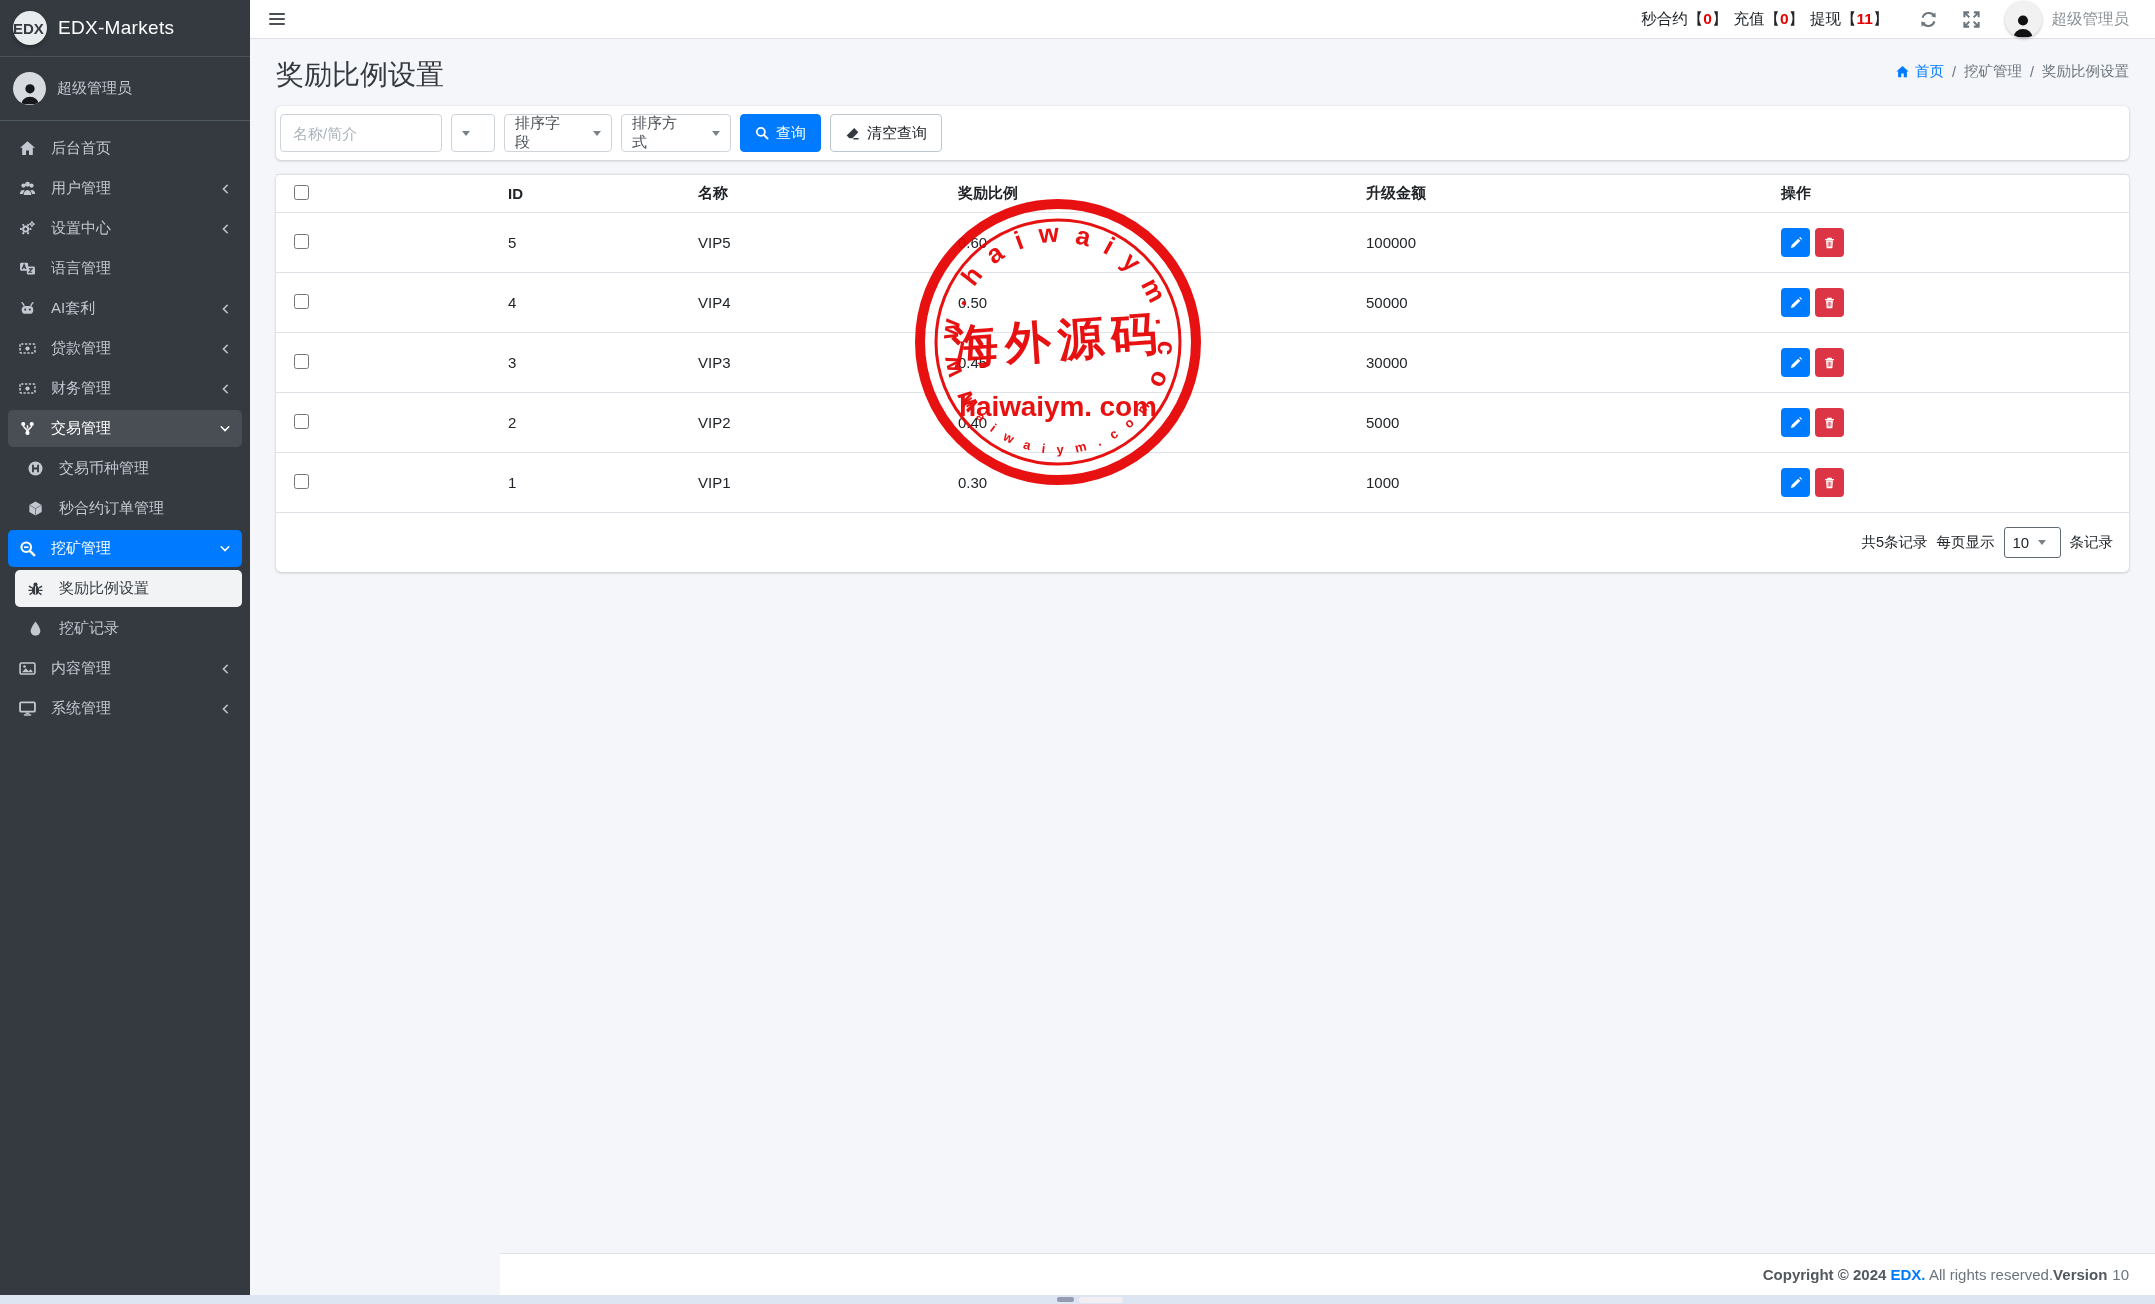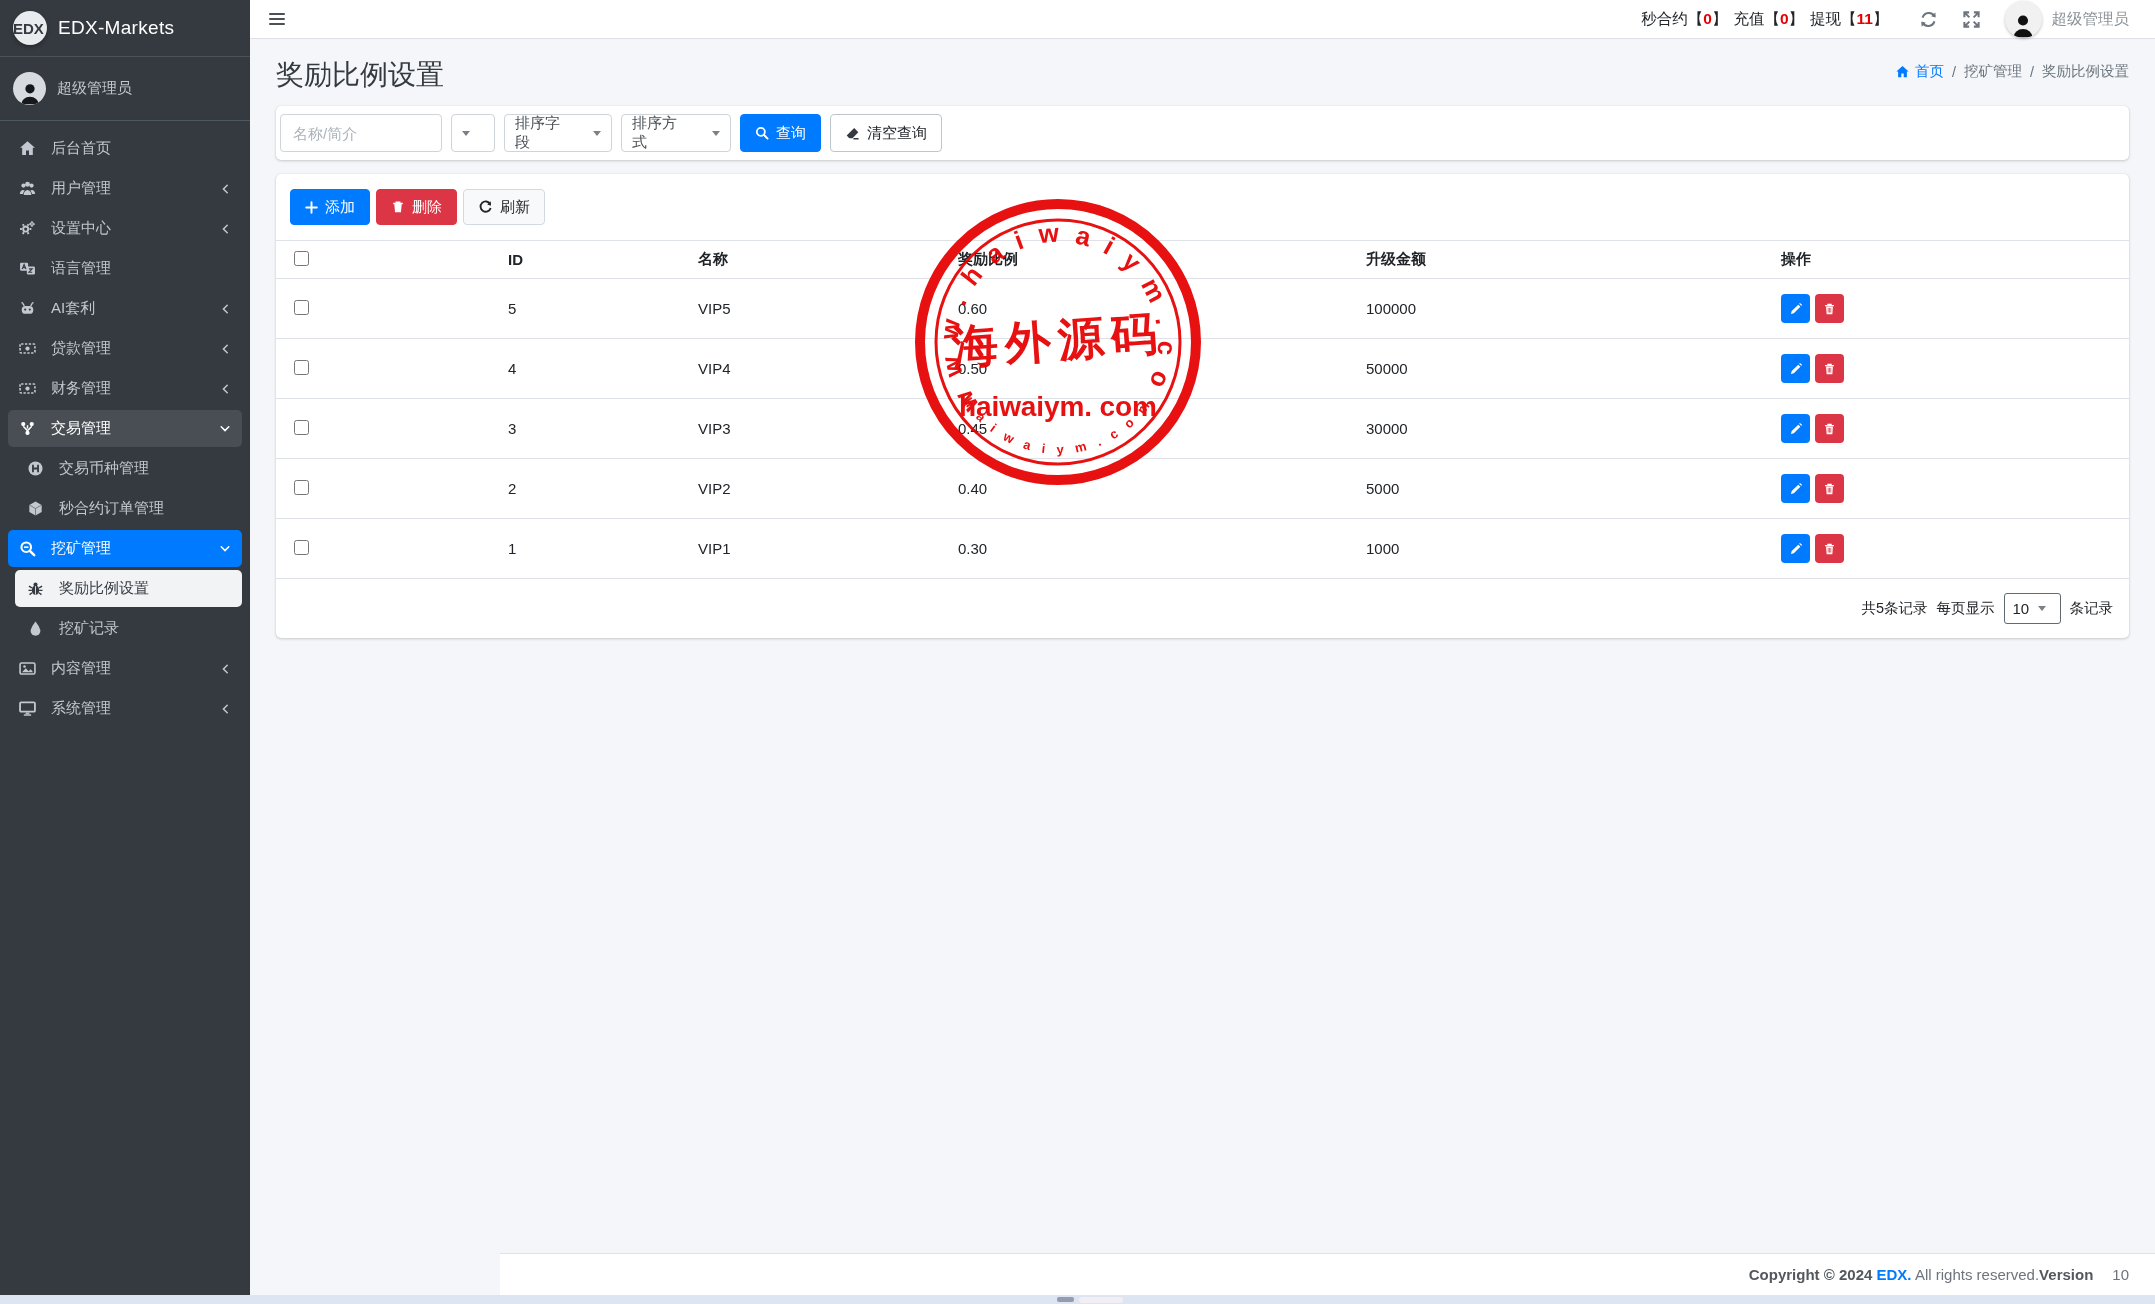--- a/index.html
+++ b/index.html
@@ -94,21 +94,21 @@
   .table-footer { padding:14px 16px; display:flex; align-items:center;
     justify-content:flex-end; gap:9px; font-size:14.5px; color:#212529; }
   .pp-select { height:31px; min-width:57px; border:1px solid #5f6a72; border-radius:3px;
     display:flex; align-items:center; gap:9px; padding:0 8px; font-size:15px; cursor:pointer; }
 
   #footer { position:absolute; left:250px; right:0; bottom:9px; height:42px;
     background:#fff; border-top:1px solid #dee2e6; display:flex; align-items:center;
     justify-content:flex-end; padding:0 26px; font-size:15px; color:#6c757d; }
   .fo-strong { font-weight:bold; color:#52585e; }
   .fo-brand { font-weight:bold; color:#007bff; }
-  .fo-right .fo-strong { margin-right:19px; }
+  .fo-right .fo-strong { margin-right:5px; }
   #bottom-strip { position:absolute; left:0; right:0; bottom:0; height:9px;
     background:#dde4f2; z-index:30; }
   .strip-pill1 { position:absolute; left:1057px; top:2px; width:17px; height:5px;
     background:#959cb1; border-radius:2px; }
   .strip-pill2 { position:absolute; left:1079px; top:1.5px; width:44px; height:6px;
     background:#f3eef2; border-radius:3px; }
 
   
   #stamp { position:absolute; left:906px; top:190px; z-index:40; pointer-events:none;
     opacity:.93; color:#e60000; }
@@ -435,42 +435,20 @@
     <button class="btn btn-light">
       <svg width="15" height="15" viewBox="0 0 16 16">
         <path d="M9.8 2.2 14.2 6.6 8 13H4.6L1.8 10.2Z" fill="#343a40"></path>
         <path d="M9 13.6h5.5" stroke="#343a40" stroke-width="1.6"></path>
       </svg>
       <span>清空查询</span>
     </button>
   </div>
 
   <div class="card" id="table-card">
-    <div class="toolbar">
-      <button class="btn btn-tool btn-primary">
-        <svg width="13" height="13" viewBox="0 0 16 16">
-          <path d="M8 1.5v13M1.5 8h13" stroke="#fff" stroke-width="2.4" stroke-linecap="round"></path>
-        </svg>
-        <span>添加</span>
-      </button>
-      <button class="btn btn-tool btn-danger">
-        <svg width="14" height="14" viewBox="0 0 16 16">
-          <path d="M2.5 4h11M6 4V2.6h4V4" stroke="#fff" stroke-width="1.6"></path>
-          <path d="M3.8 4.6h8.4l-.8 9.4H4.6Z" fill="#fff"></path>
-        </svg>
-        <span>删除</span>
-      </button>
-      <button class="btn btn-tool btn-tool-light">
-        <svg width="15" height="15" viewBox="0 0 16 16" fill="none">
-          <path d="M13 4.3A5.5 5.5 0 1 0 13.5 8.6" stroke="#212529" stroke-width="2"></path>
-          <polygon points="13.6,1.4 13.8,6 9.8,4.8" fill="#212529"></polygon>
-        </svg>
-        <span>刷新</span>
-      </button>
-    </div>
     <table>
       <colgroup>
         <col style="width:222px">
           <col style="width:190px">
           <col style="width:260px">
         <col style="width:408px">
           <col style="width:415px">
           <col>
       </colgroup>
       <thead>

